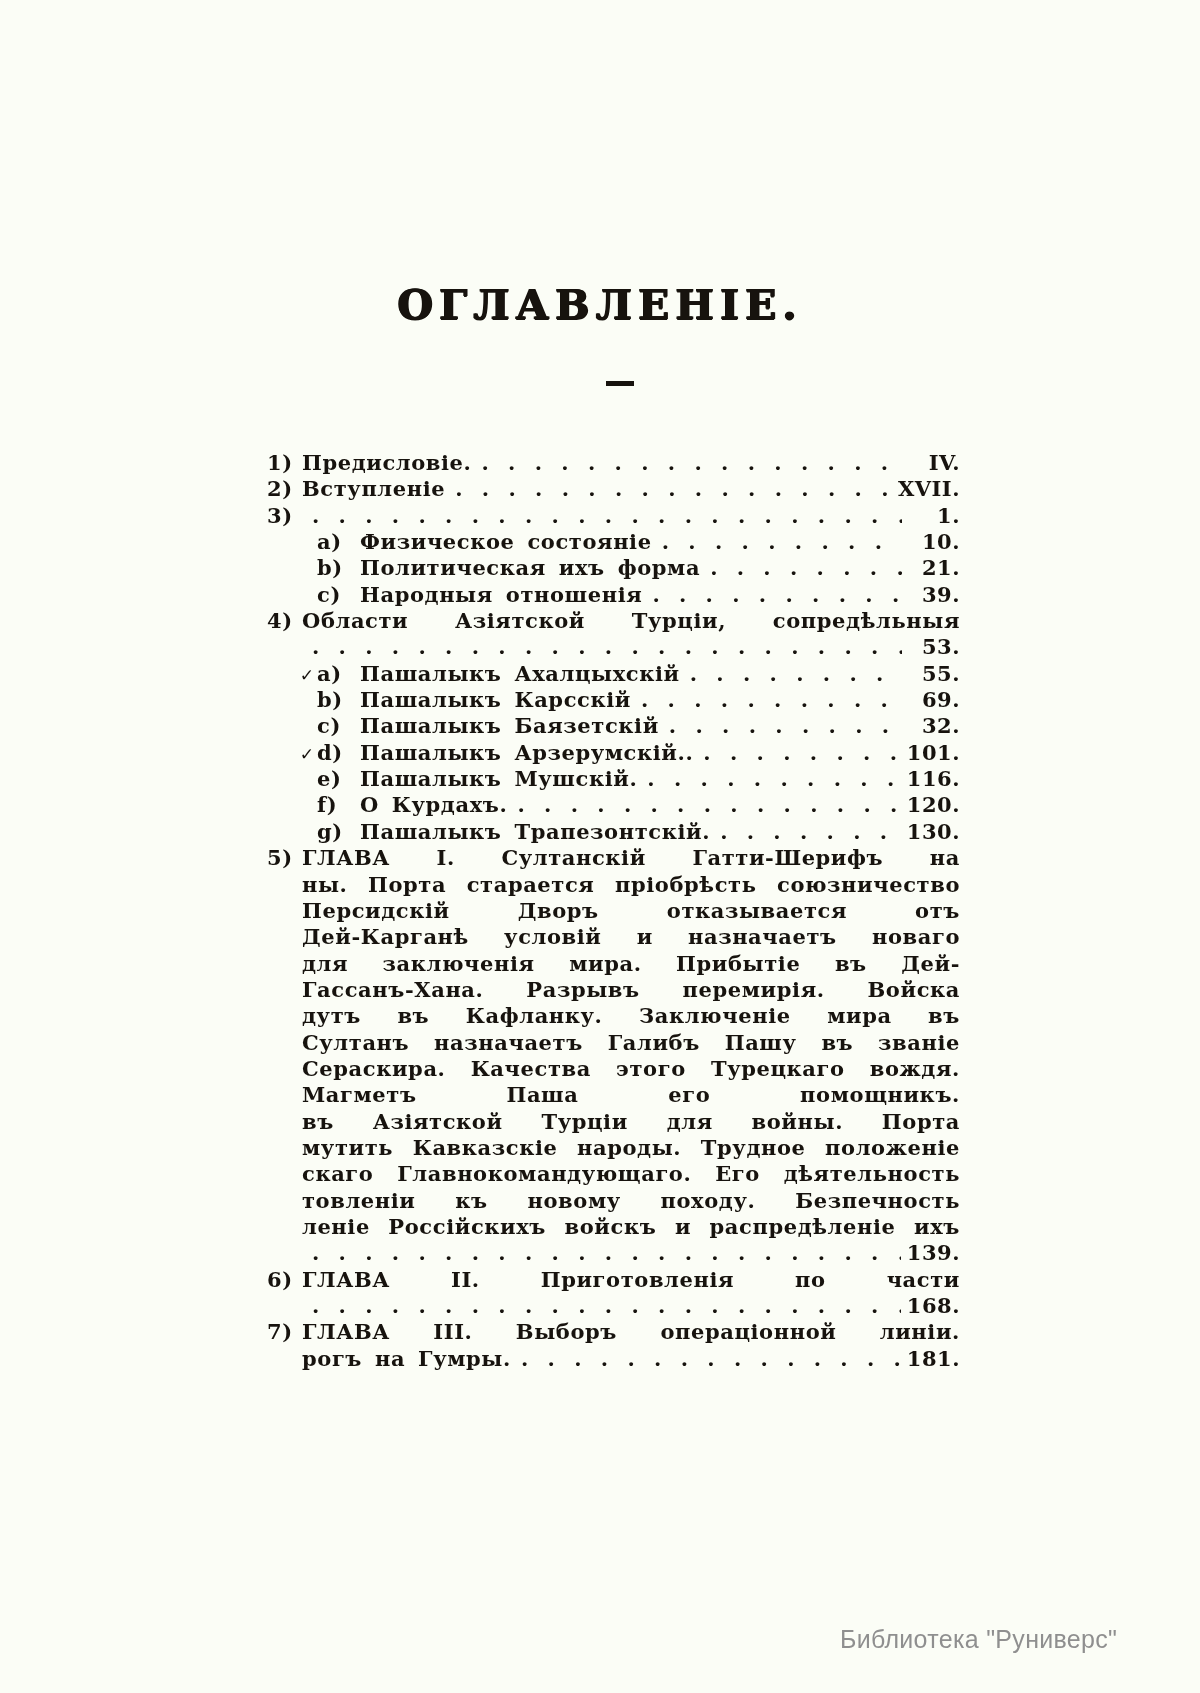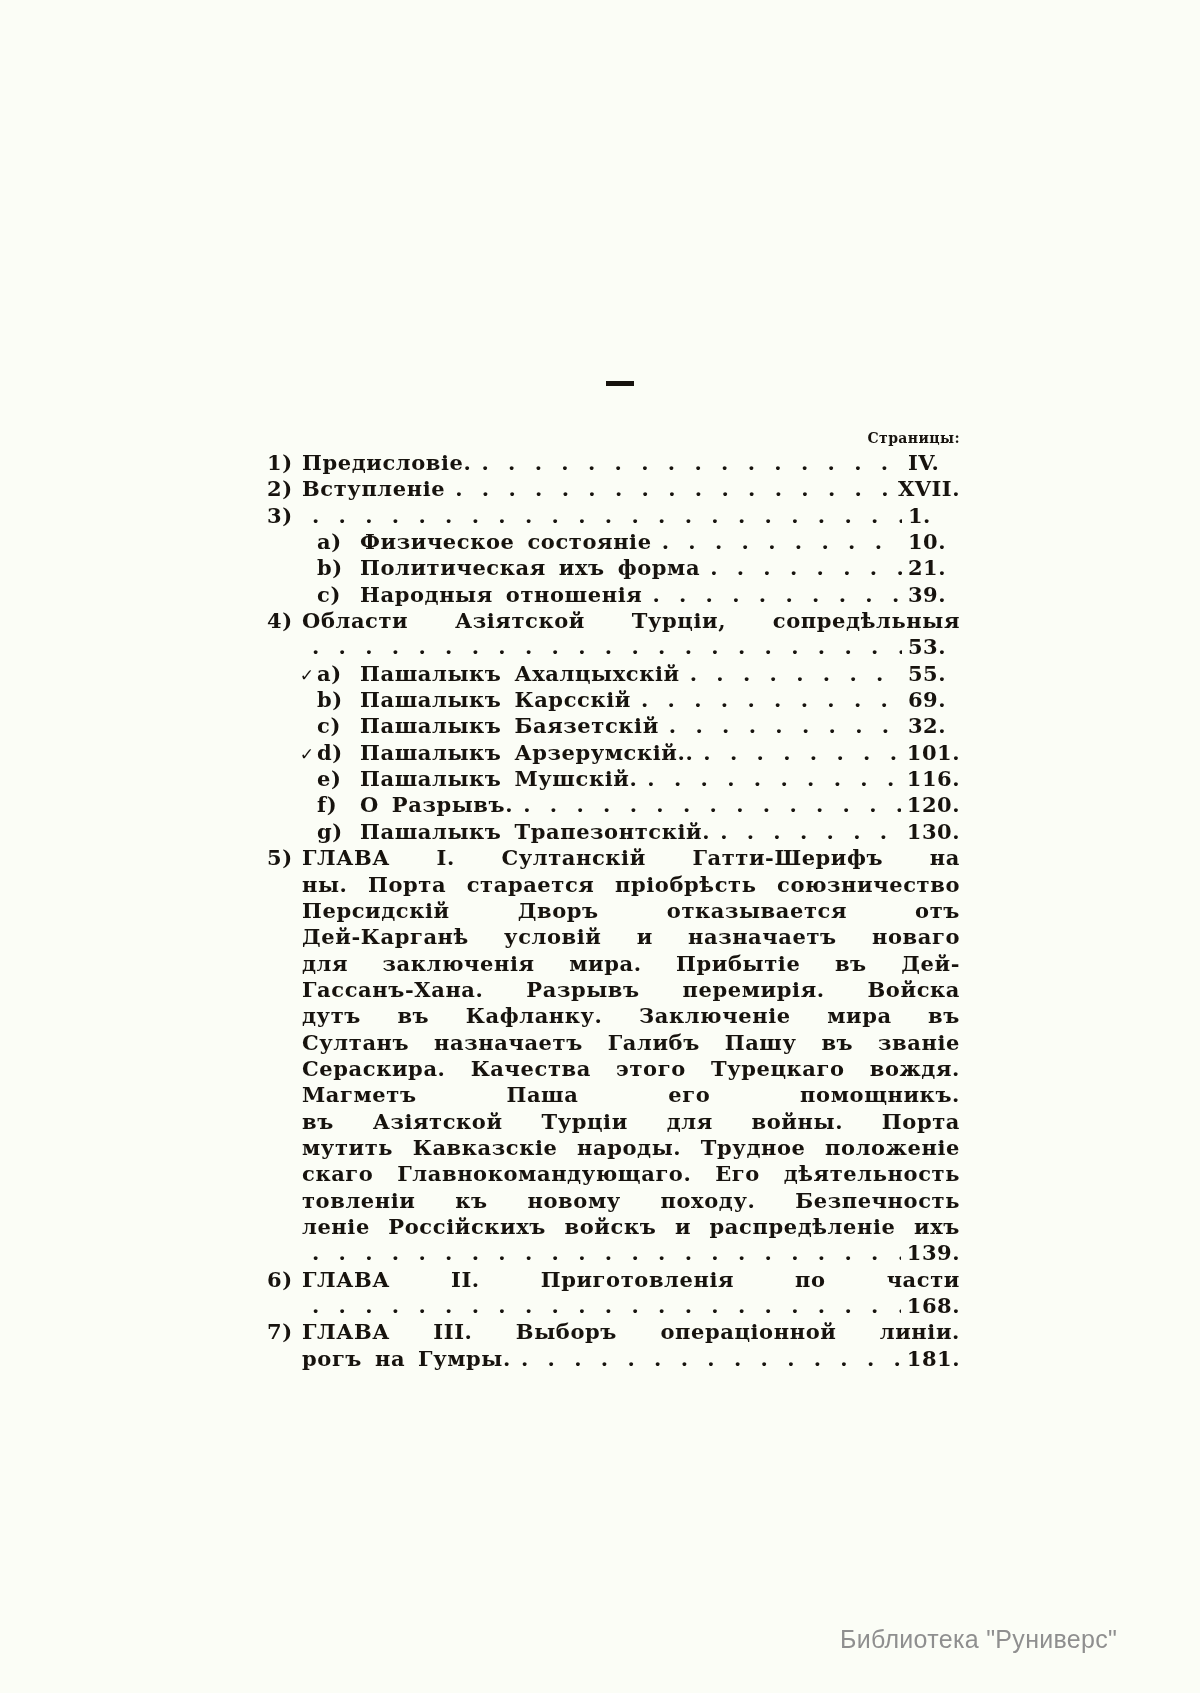--- a/index.html
+++ b/index.html
@@ -28,33 +28,33 @@
   .lv1 .check{width:59px;padding-right:3px;}
   .marker{flex:none;box-sizing:border-box;}
   .lv0 .marker{width:44px;padding-left:9px;}
   .lv1 .marker{width:43px;}
   .label{flex:none;white-space:nowrap;}
   .just .label{flex:1;white-space:normal;text-align:justify;text-align-last:justify;}
   .leader{
     flex:1;overflow:hidden;white-space:nowrap;
     letter-spacing:3.5px;margin-left:10px;margin-right:6px;
   }
-  .page{flex:none;min-width:52px;text-align:left;white-space:nowrap;letter-spacing:0.5px;word-spacing:0;}
+  .page{flex:none;min-width:52px;text-align:right;white-space:nowrap;letter-spacing:0.5px;word-spacing:0;}
   .watermark{
     position:absolute;top:1625px;left:840px;
     font-family:"Liberation Sans",sans-serif;font-size:25px;color:#8f8f8f;
     letter-spacing:0.3px;white-space:nowrap;
   }
 </style>
 </head>
 <body>
 
 <div class="sheet">
+  <div class="title">ОГЛАВЛЕНІЕ.</div>
   <div class="dash"></div>
-  <div class="pages-head">Страницы:</div>
   <div class="rows">
       <div class="row lv0">
     <span class="check"></span>
     <span class="marker">1)</span>
     <span class="label">Предисловіе.</span>
     <span class="leader">. . . . . . . . . . . . . . . . . . . . . . . . . . . . . . . . . . . . . . . . . . . . . . . . . . . . . . . . . . . . </span>
     <span class="page">IV.</span>
   </div>
       <div class="row lv0">
     <span class="check"></span>
@@ -133,21 +133,21 @@
       <div class="row lv1">
     <span class="check"></span>
     <span class="marker">e)</span>
     <span class="label">Пашалыкъ Мушскій.</span>
     <span class="leader">. . . . . . . . . . . . . . . . . . . . . . . . . . . . . . . . . . . . . . . . . . . . . . . . . . . . . . . . . . . . </span>
     <span class="page">116.</span>
   </div>
       <div class="row lv1">
     <span class="check"></span>
     <span class="marker">f)</span>
-    <span class="label">О Разрывъ.</span>
+    <span class="label">О Курдахъ.</span>
     <span class="leader">. . . . . . . . . . . . . . . . . . . . . . . . . . . . . . . . . . . . . . . . . . . . . . . . . . . . . . . . . . . . </span>
     <span class="page">120.</span>
   </div>
       <div class="row lv1">
     <span class="check"></span>
     <span class="marker">g)</span>
     <span class="label">Пашалыкъ Трапезонтскій.</span>
     <span class="leader">. . . . . . . . . . . . . . . . . . . . . . . . . . . . . . . . . . . . . . . . . . . . . . . . . . . . . . . . . . . . </span>
     <span class="page">130.</span>
   </div>

